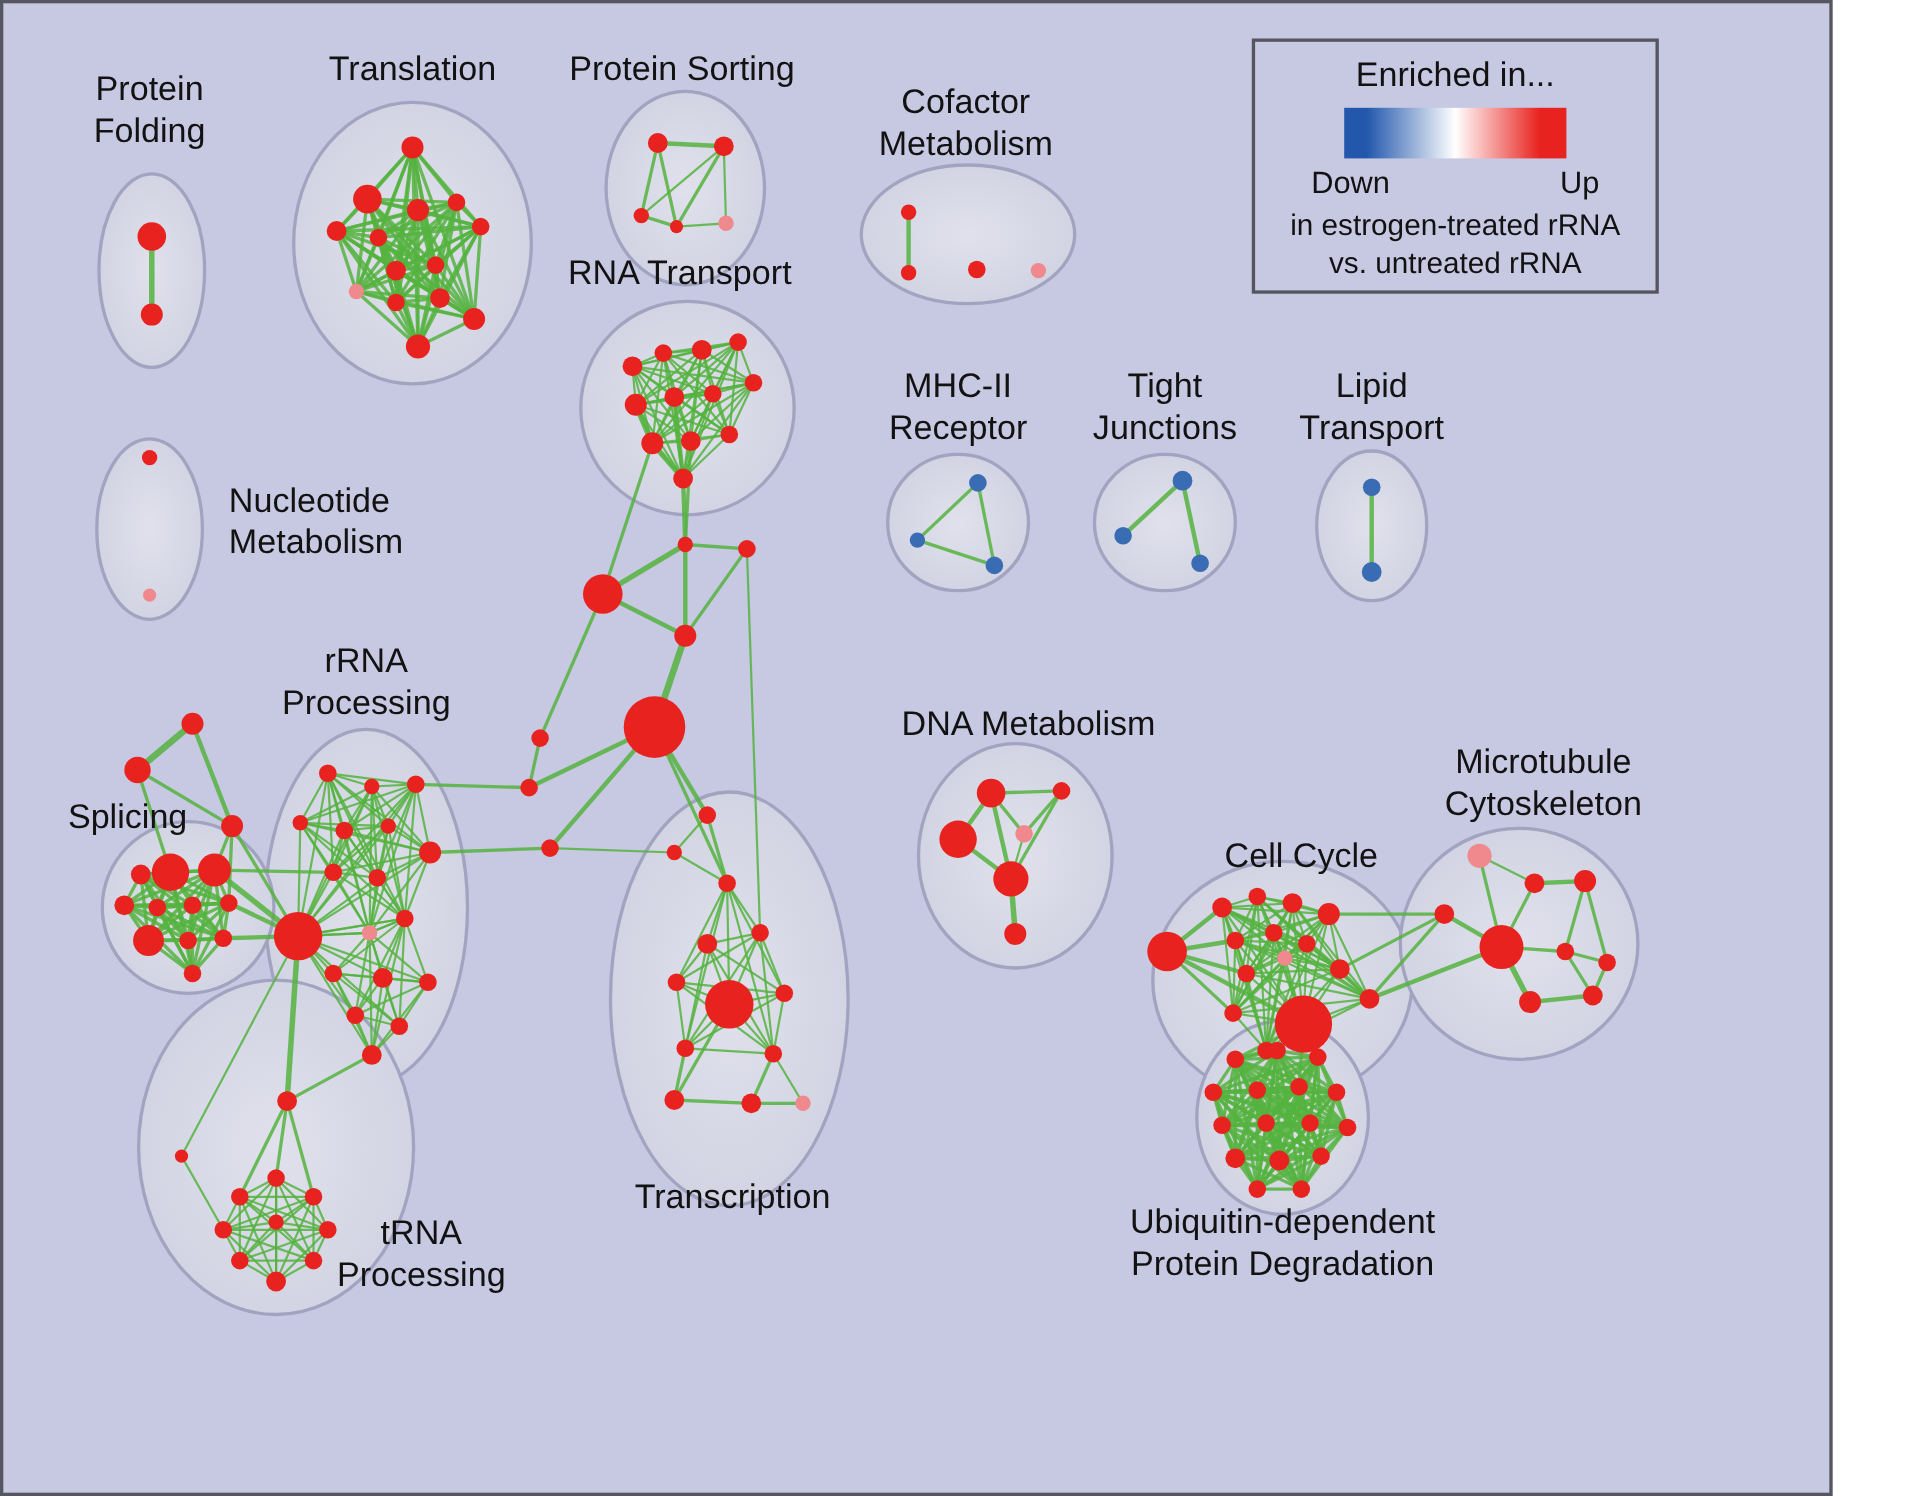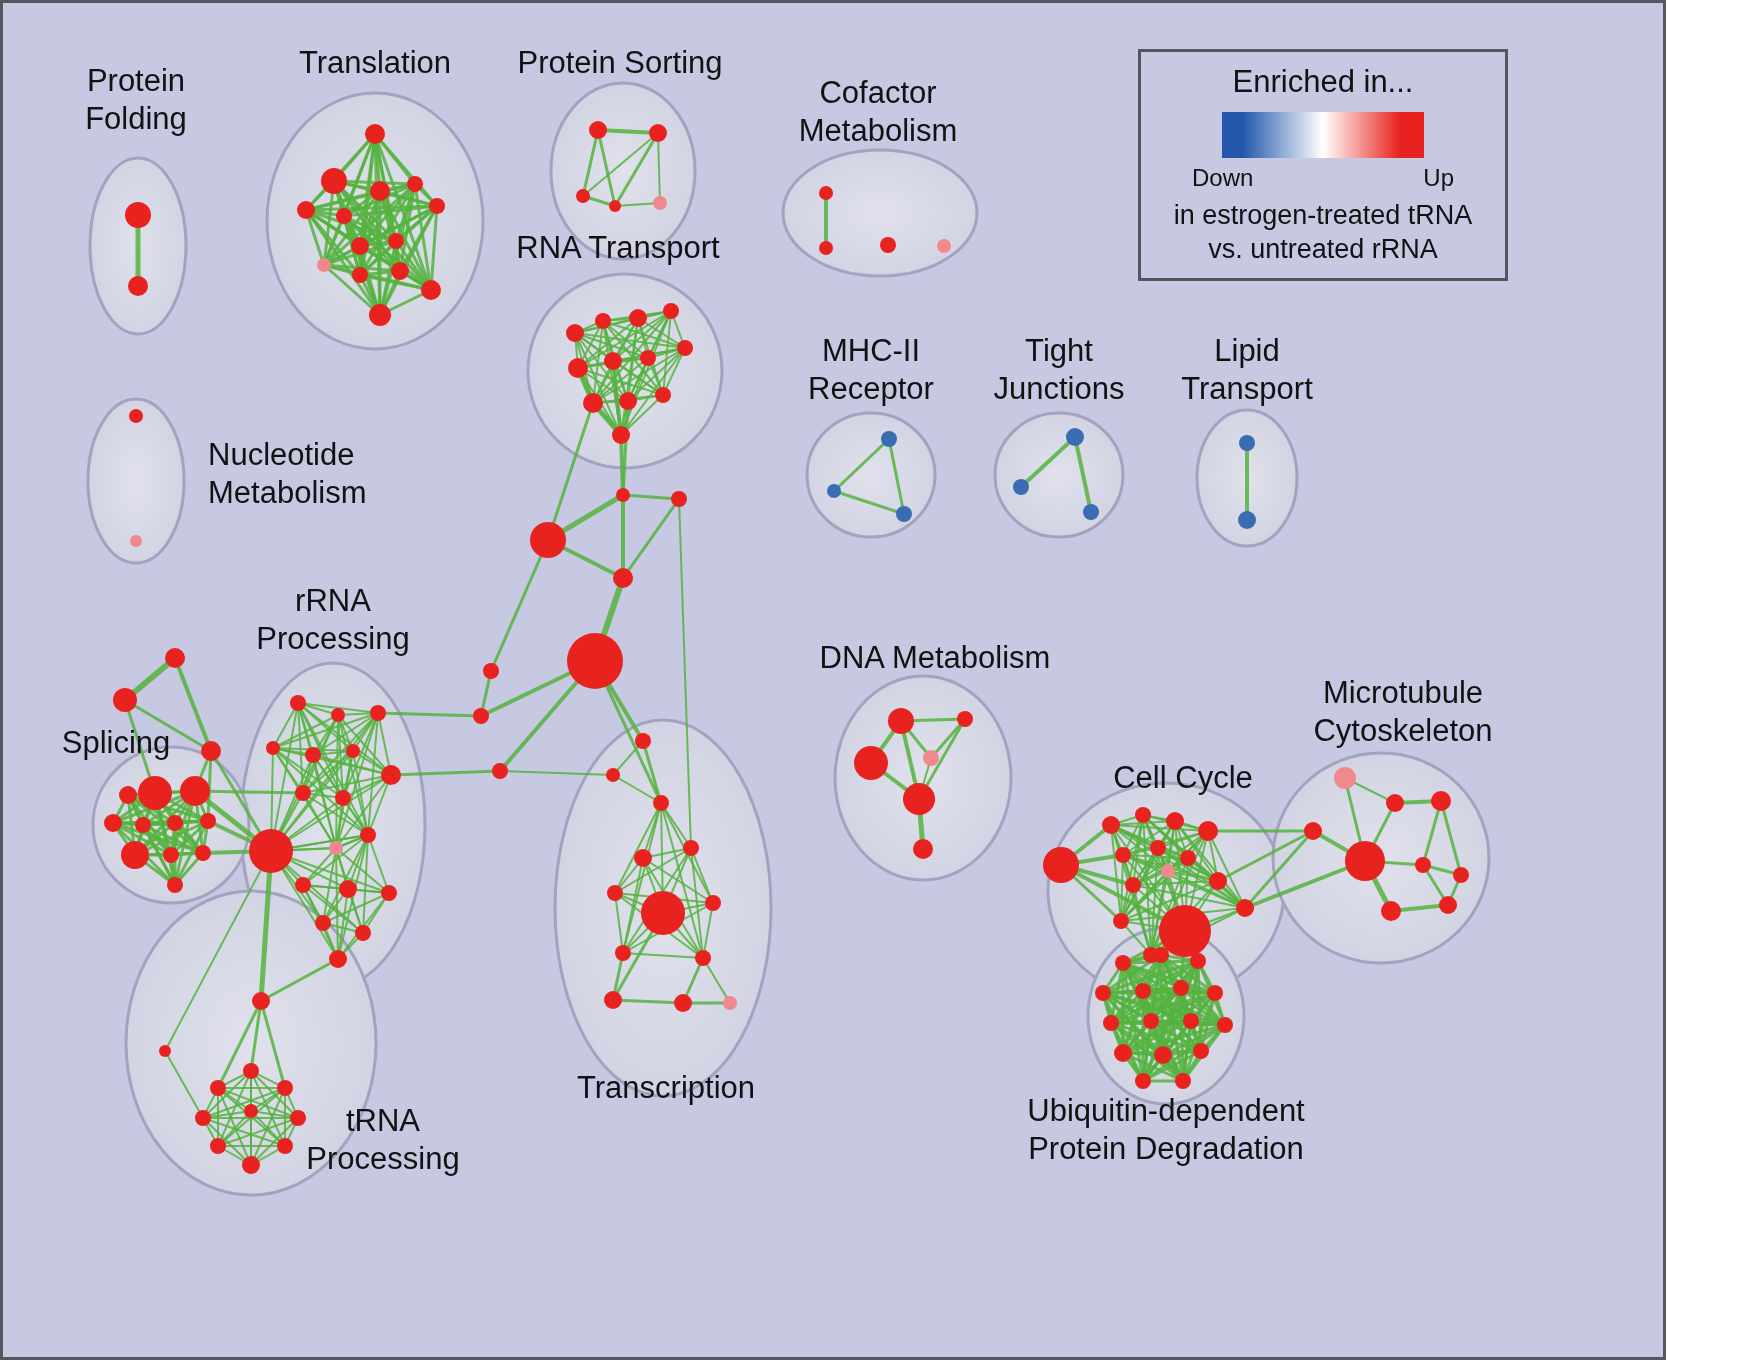--- a/index.html
+++ b/index.html
@@ -7,27 +7,27 @@
   .figure{
     position:relative;
     width:1666px;height:1360px;
     background:#c7c8e2;
     border:3px solid #55565f;
     box-sizing:border-box;
     overflow:hidden;
   }
   #network{position:absolute;left:0;top:0;}
   .legend{
-    position:absolute;left:1135px;top:46px;width:370px;height:232px;
+    position:absolute;left:1135px;top:32px;width:370px;height:232px;
     border:3px solid #54555e;box-sizing:border-box;
     text-align:center;color:#121212;padding-top:12px;
   }
   .legend-title{font-size:31px;}
   .legend-bar{width:202px;height:46px;margin:12px auto 6px auto;}
-  .legend-row{display:flex;justify-content:space-between;width:262px;margin:0 auto 6px auto;font-size:24px;}
+  .legend-row{display:flex;justify-content:space-between;width:262px;margin:0 auto 6px auto;font-size:28px;}
   .legend-sub{font-size:27px;line-height:34px;}
 </style>
 </head>
 <body>
 
 <div class="figure" style="background: rgb(199, 200, 226); border-color: rgb(85, 86, 95);">
   <svg id="network" width="1750" height="1360" viewBox="0 0 1750 1360">
       <defs>
         <radialGradient id="eg">
           <stop offset="0%" stop-color="#e0e1ec"></stop>
@@ -921,16 +921,16 @@
       <text x="1163" y="1118" text-anchor="middle" font-size="31" fill="#121212" font-family="&quot;Liberation Sans&quot;, sans-serif"><tspan x="1163" dy="0">Ubiquitin-dependent</tspan><tspan x="1163" dy="38">Protein Degradation</tspan></text>
     </svg>
 
   <div class="legend">
     <div class="legend-title">Enriched in...</div>
     <div class="legend-bar" id="legend-bar" style="background: linear-gradient(90deg, rgb(34, 87, 172) 0%, rgb(34, 87, 172) 10%, rgb(255, 255, 255) 50%, rgb(232, 35, 31) 88%, rgb(232, 35, 31) 100%);"></div>
     <div class="legend-row">
       <span>Down</span>
       <span>Up</span>
     </div>
-    <div class="legend-sub">in estrogen-treated tRNA</div>
+    <div class="legend-sub">in estrogen-treated rRNA</div>
     <div class="legend-sub">vs. untreated rRNA</div>
   </div>
 </div>
 
 </body></html>

